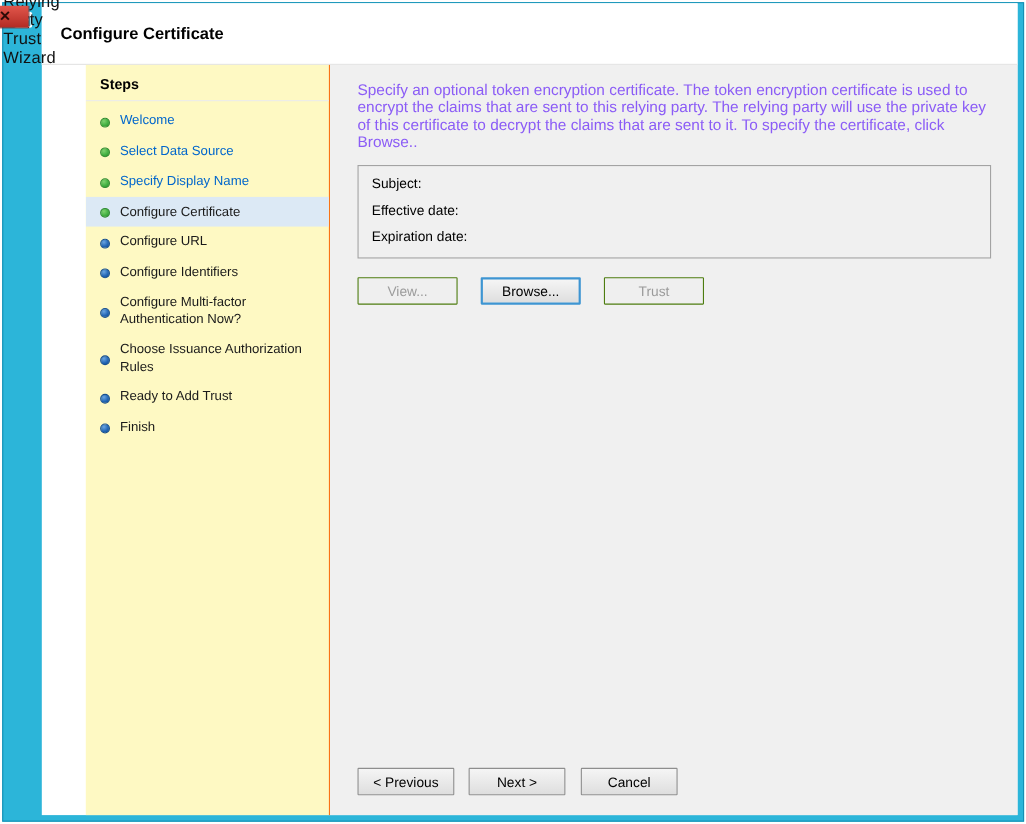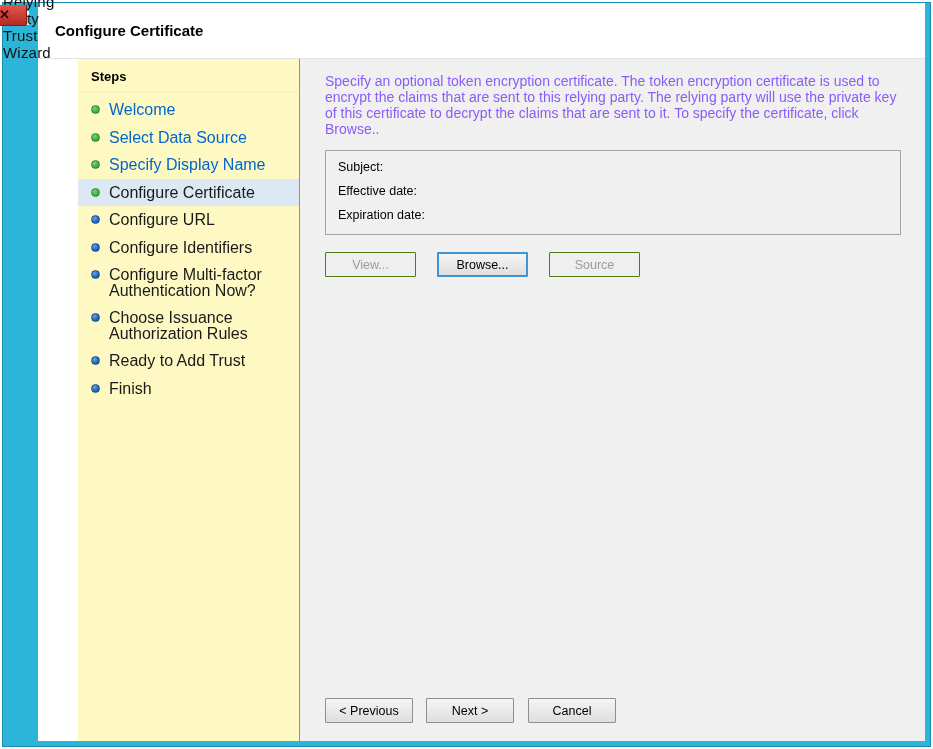--- a/index.html
+++ b/index.html
@@ -62,23 +62,23 @@
     overflow: hidden;
     margin-left: 40px;
   }
   .steps-title {
     font-size: 13px; font-weight: bold; color: #000;
     padding: 2px 0 7px 13px;
     border-bottom: 1px solid #ececec;
     margin-bottom: 4px;
   }
   .step-item {
-    display: flex; align-items: flex-start; gap: 9px;
+    display: flex; align-items: center; gap: 9px;
     padding: 6px 6px 6px 13px;
-    font-size: 16px; line-height: 15.5px; color: #1a1a1a;
+    font-size: 12px; line-height: 15.5px; color: #1a1a1a;
   }
   .step-item.current { background: #dce9f5; }
   .step-item.done .step-label { color: #0066cc; }
   .bullet {
     flex: 0 0 9px; width: 9px; height: 9px; margin-top: 3px;
     border-radius: 50%;
   }
   .step-item.done .bullet, .step-item.current .bullet {
     background: radial-gradient(circle at 35% 30%, #7fd26f, #3fae40 60%, #2d8a2e);
     border: 1px solid #2e8a2f;
@@ -235,21 +235,21 @@
             </div>
             <div class="cert-field">
               <span class="cert-label">Expiration date:</span>
               <span class="cert-value"></span>
             </div>
           </div>
 
         <div class="cert-actions">
           <button class="btn disabled" disabled="">View...</button>
           <button class="btn focused">Browse...</button>
-          <button class="btn disabled" disabled="">Source</button>
+          <button class="btn disabled" disabled="">Trust</button>
         </div>
 
         <div class="spacer"></div>
 
         <div class="footer">
           <button class="btn nav">&lt; Previous</button>
           <button class="btn nav">Next &gt;</button>
           <button class="btn nav cancel">Cancel</button>
         </div>
 

